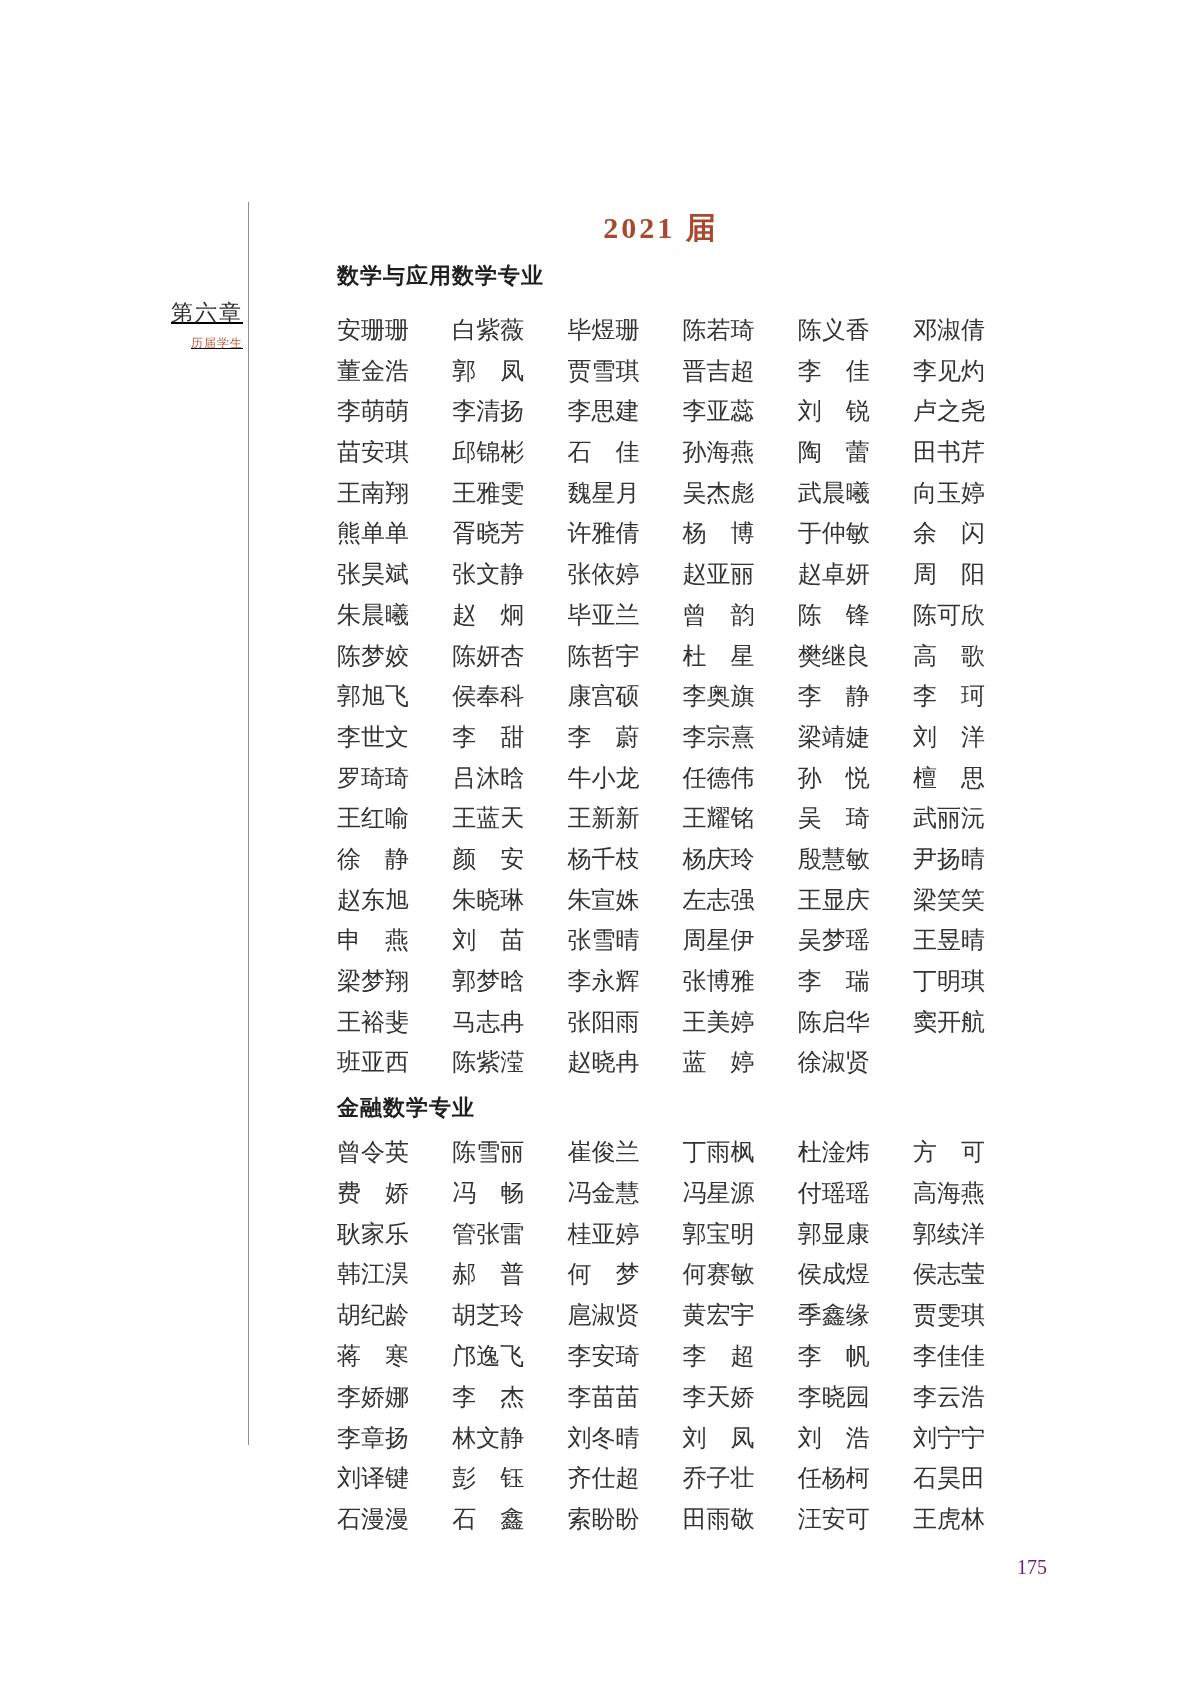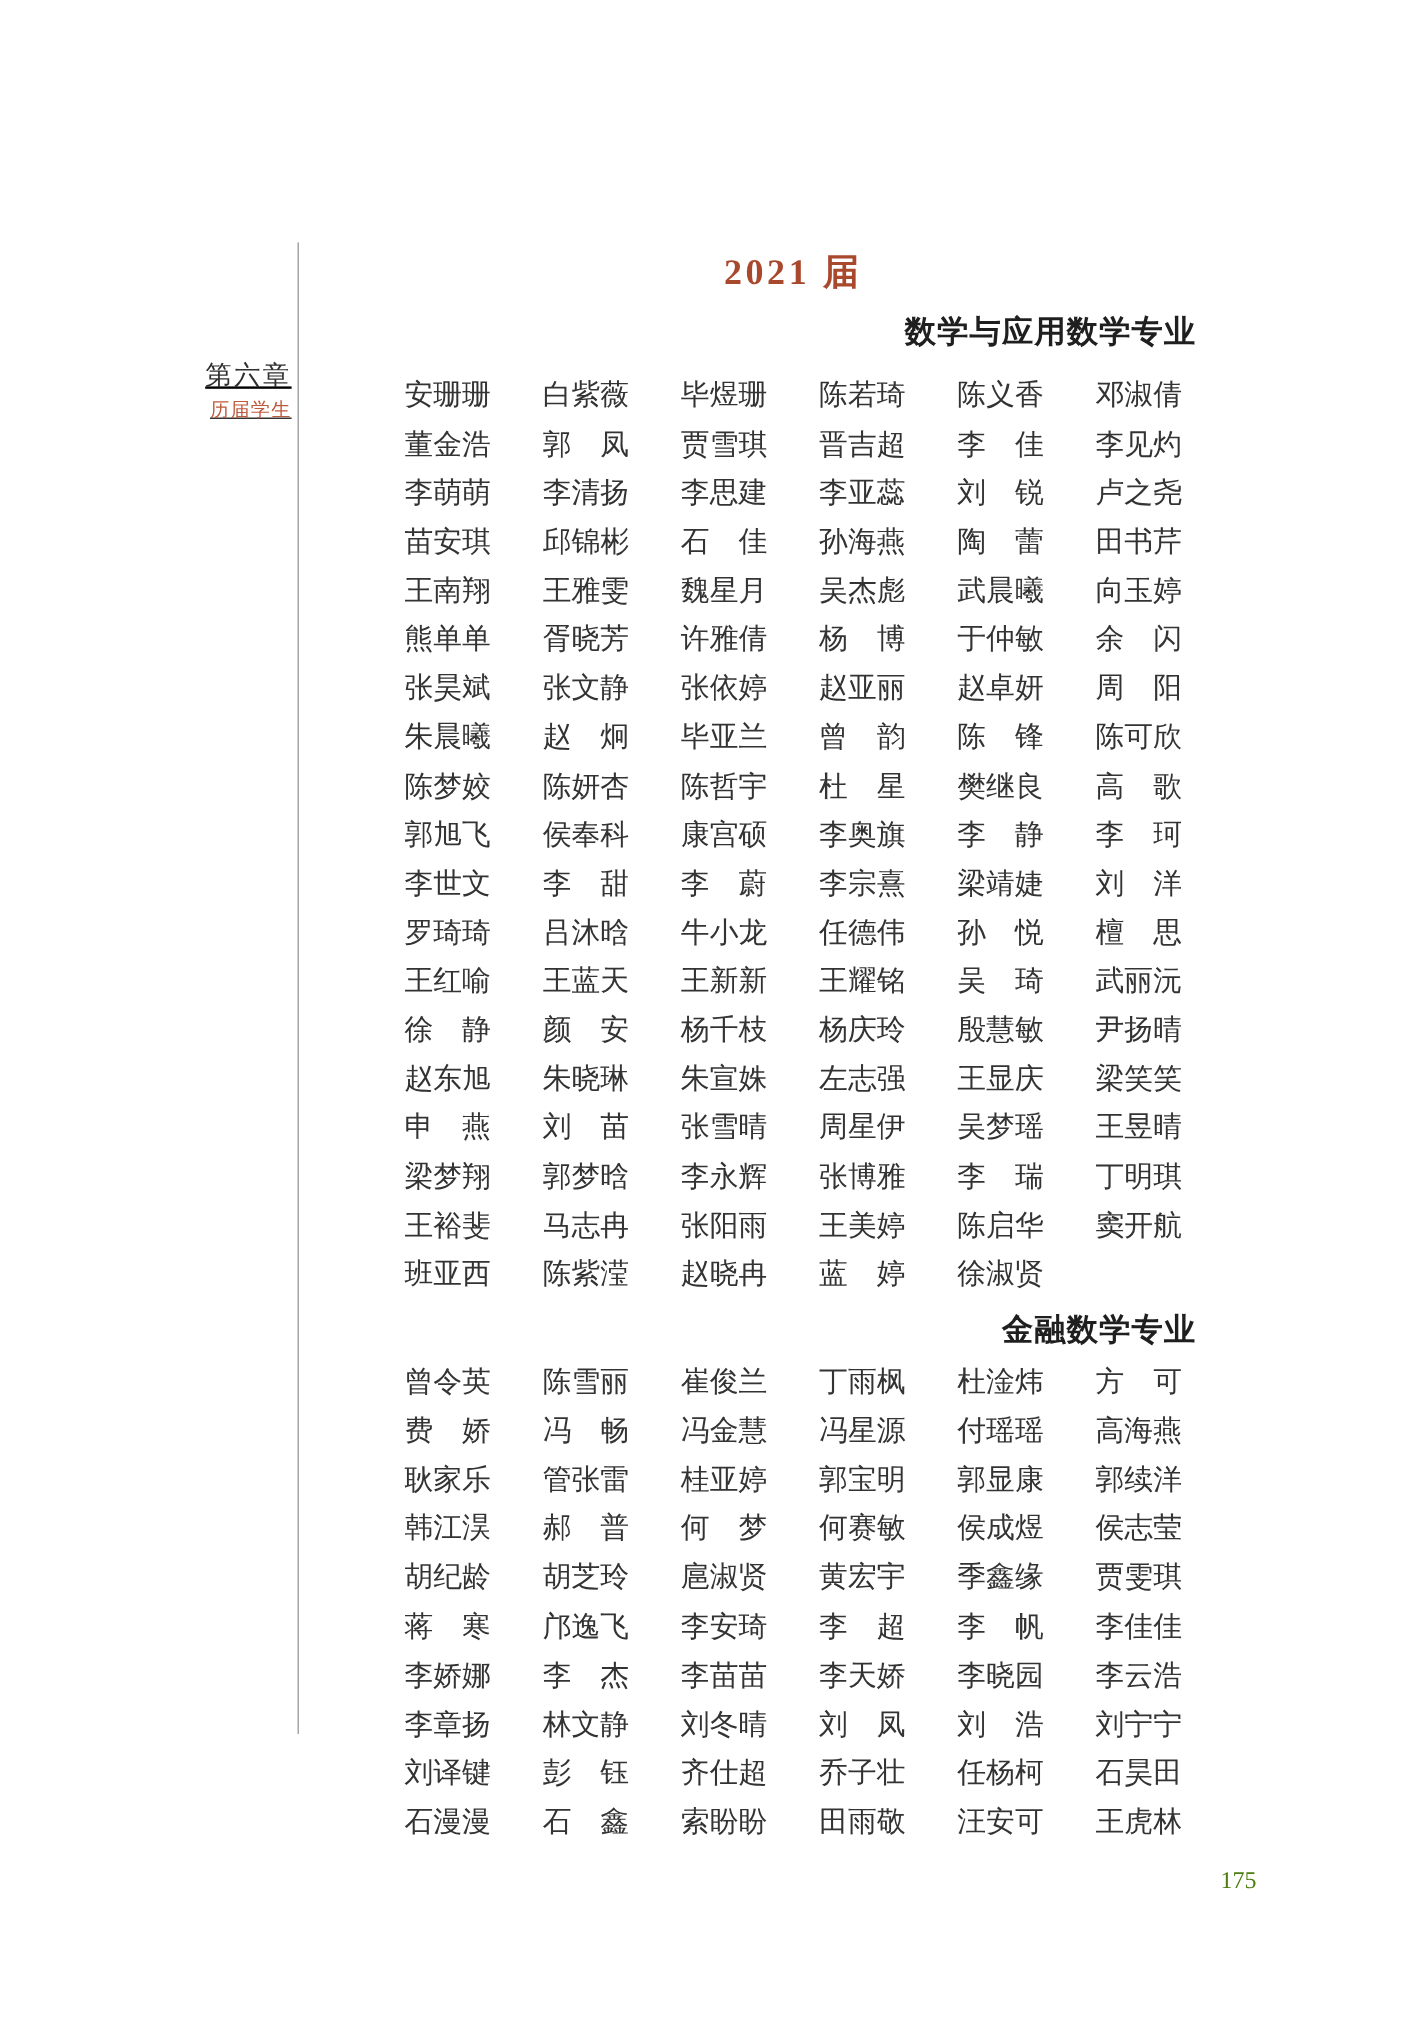--- a/index.html
+++ b/index.html
@@ -21,36 +21,36 @@
     position:absolute; left:110px; top:301px; width:133px;
     text-align:right;
     text-decoration:underline;
   }
   .chapter-label {
     font-size:22px; color:#2f2f2f; letter-spacing:2px; line-height:24px;
   }
   .chapter-sub-label {
     margin-top:9px;
     font-family:"Liberation Sans", sans-serif;
-    font-size:16px; color:#c05a3c; letter-spacing:1px; line-height:18px;
+    font-size:12px; color:#c05a3c; letter-spacing:1px; line-height:18px;
   }
 
   
   .content { position:absolute; left:337px; top:0; width:648px; height:1684px; }
   .page-title {
     position:absolute; top:212px; left:0; width:100%;
     margin:0; text-align:center;
     font-size:30px; line-height:32px; font-weight:bold;
     color:#a8492e; letter-spacing:3px;
   }
   .sec-heading {
-    position:absolute; left:12px; width:100%;
-    margin:0; text-align:right;
+    position:absolute; left:0; width:100%;
+    margin:0; text-align:left;
     font-family:"Liberation Sans", sans-serif;
-    font-weight:600; font-size:26px; line-height:24px; color:#1f1f1f;
+    font-weight:600; font-size:22px; line-height:24px; color:#1f1f1f;
     letter-spacing:1px;
   }
   .sec-math .sec-heading    { top:264px; }
   .sec-finance .sec-heading { top:1096px; }
 
   .rows {
     position:absolute; left:0; width:648px;
     display:grid;
     grid-template-columns:repeat(6, 72px);
     column-gap:43.2px;
@@ -61,21 +61,21 @@
   .name {
     display:flex; justify-content:space-between;
     width:72px; height:24px;
     font-size:24px; line-height:24px; color:#333333;
     white-space:nowrap;
   }
   .name span { display:block; }
 
   .page-number {
     position:absolute; left:972px; top:1556px; width:120px;
-    text-align:center; font-size:20px; line-height:22px; color:#4d7c0f;
+    text-align:center; font-size:20px; line-height:22px; color:#701a75;
   }
 </style>
 </head>
 <body>
 
 <div class="page">
 
   <div class="sidebar-rule"></div>
 
   <div class="sidebar">

